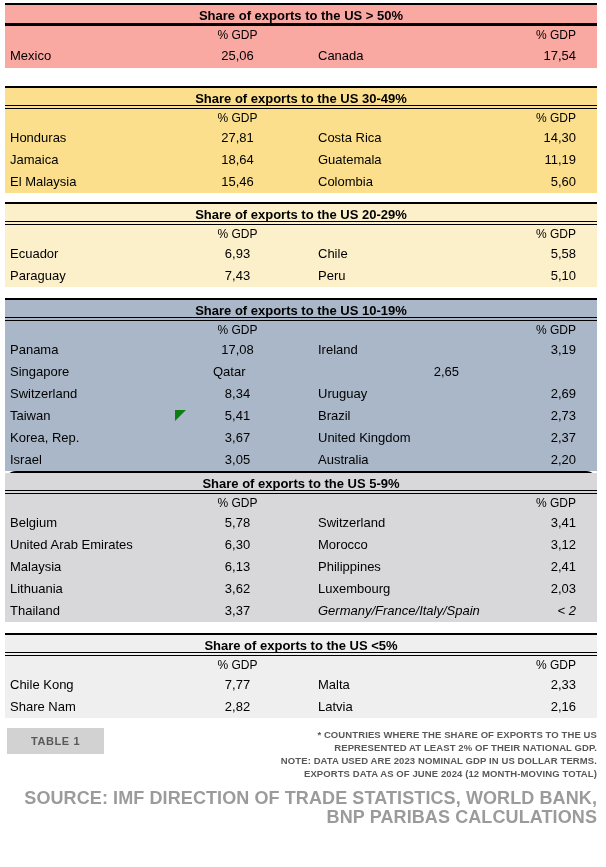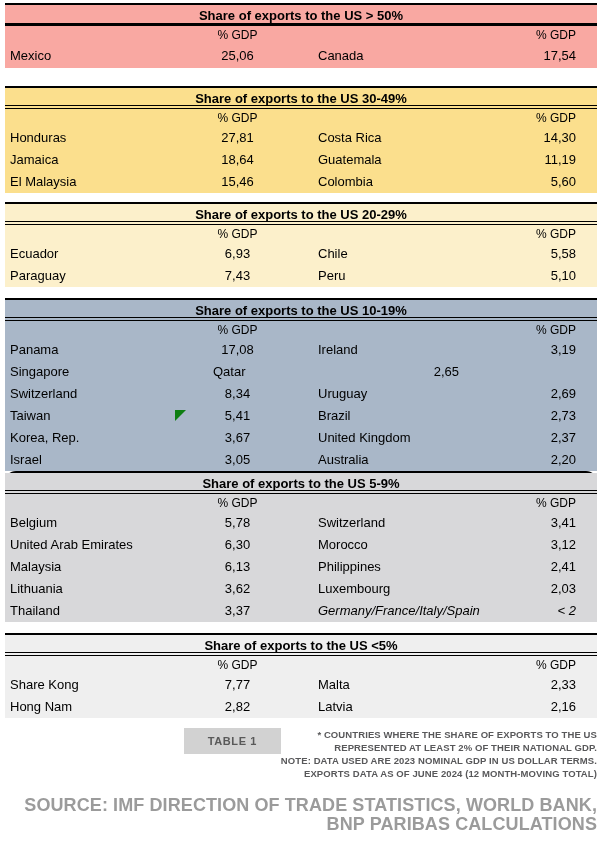--- a/index.html
+++ b/index.html
@@ -47,23 +47,23 @@
   .c4 { text-align: right; padding-right: 21px; }
   .italic { font-style: italic; }
   .flag {
     position: absolute;
     left: 170px; top: 5px;
     width: 11px; height: 11px;
     clip-path: polygon(0 0, 100% 0, 0 100%);
   }
   .footer-row {
     display: flex;
-    justify-content: flex-end;
+    justify-content: space-between;
     align-items: flex-start;
-    margin: 10px 9px 16px 7px;
+    margin: 10px 9px 9px 7px;
   }
   .badge {
     width: 97px; height: 26px; line-height: 26px;
     background: #d2d2d2;
     color: #595959;
     font-size: 11px; font-weight: bold;
     text-align: center;
     letter-spacing: 0.6px;
   }
   .footnote {
@@ -235,27 +235,27 @@
     </div>
     <div class="section" style="--bg: #efefef;">
       <div class="title">Share of exports to the US &lt;5%</div>
       <div class="row hdr">
         <div class="c1"></div>
         <div class="c2">% GDP</div>
         <div class="c3"></div>
         <div class="c4">% GDP</div>
       </div>
       <div class="row data">
-        <div class="c1">Share Kong</div>
+        <div class="c1">Chile Kong</div>
         <div class="c2">7,77</div>
         <div class="c3">Malta</div>
         <div class="c4">2,33</div>
       </div>
       <div class="row data">
-        <div class="c1">Hong Nam</div>
+        <div class="c1">Share Nam</div>
         <div class="c2">2,82</div>
         <div class="c3">Latvia</div>
         <div class="c4">2,16</div>
       </div>
     </div>
   </div>
 
 <div class="footer-row">
   <div class="badge">TABLE 1</div>
   <div class="footnote">

